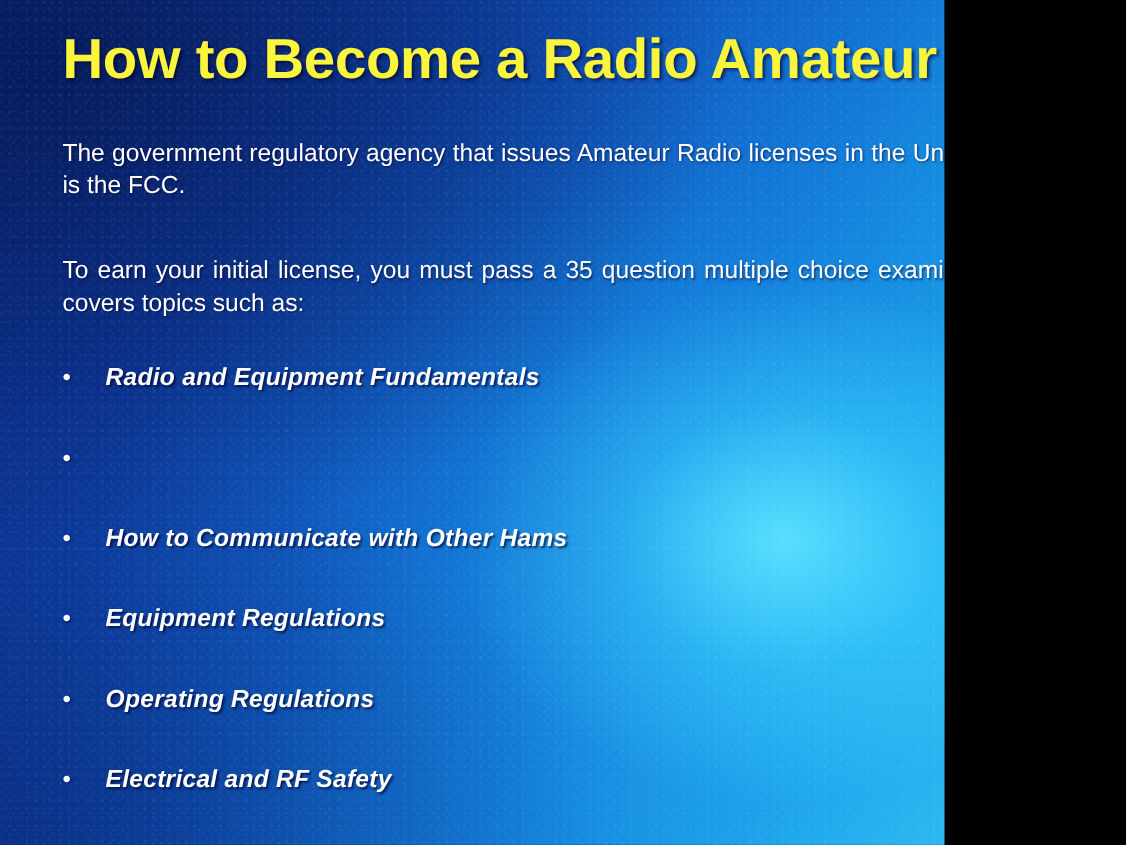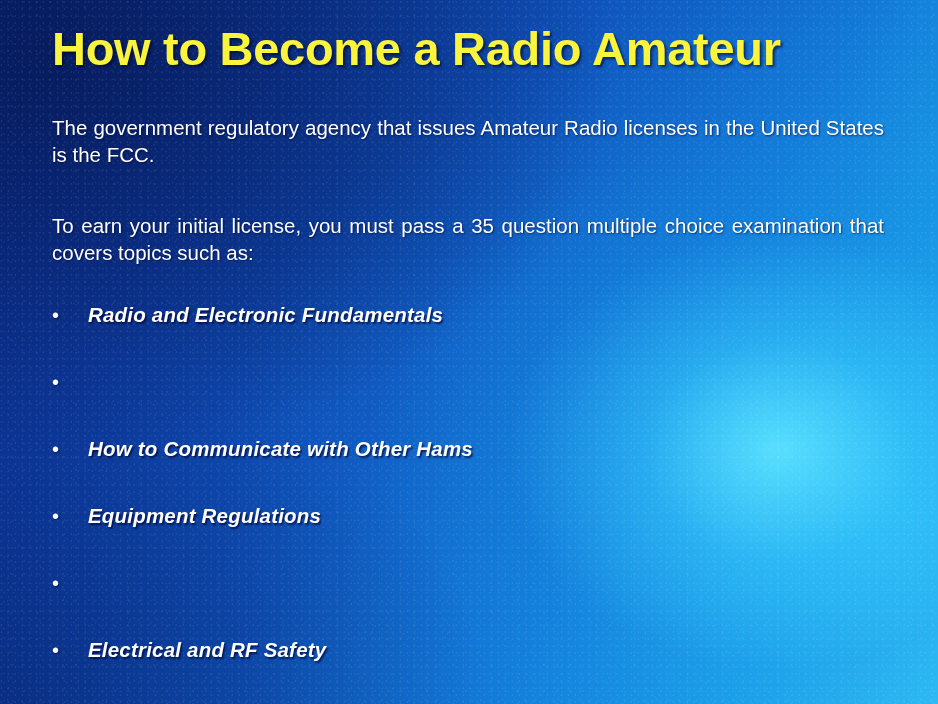--- a/index.html
+++ b/index.html
@@ -9,21 +9,21 @@
   }
   body {
     width: 938px;
     height: 704px;
     overflow: hidden;
     font-family: "Liberation Sans", sans-serif;
   }
 
   #slide {
     position: relative;
-    width: 938px;
+    width: 787px;
     height: 704px;
     overflow: hidden;
     background:
       radial-gradient(ellipse 520px 420px at 83% 64%, rgba(90, 225, 255, 0.95) 0%, rgba(50, 195, 250, 0.55) 26%, rgba(20, 140, 225, 0.22) 52%, rgba(0, 80, 190, 0.0) 78%),
       radial-gradient(ellipse 900px 700px at 95% 72%, rgba(60, 200, 255, 0.55) 0%, rgba(25, 150, 235, 0.25) 40%, rgba(0, 70, 180, 0) 75%),
       linear-gradient(118deg, #0b2a86 0%, #0d3ba0 22%, #0f54bd 45%, #1277d6 66%, #1aa3e8 85%, #33c6f4 100%);
   }
 
   
   #vignette {
@@ -123,39 +123,40 @@
     <div class="slide-title">How to Become a Radio Amateur</div>
 
     <div class="para p1">The government regulatory agency that issues Amateur Radio   licenses in the United States is the FCC.</div>
 
     <div class="para p2">To earn your initial license, you must pass a 35 question multiple    choice examination that covers topics such as:</div>
 
     <div class="bullets">
 
       <div class="bullet-row">
         <span class="bullet-mark">•</span>
-        <span class="bullet-text">Radio and Electronic Fundamentals</span>
+        <span class="bullet-text">Radio and Equipment Fundamentals</span>
       </div>
 
       <div class="bullet-row">
         <span class="bullet-mark">•</span>
       </div>
 
       <div class="bullet-row">
         <span class="bullet-mark">•</span>
         <span class="bullet-text">How to Communicate with Other Hams</span>
       </div>
 
       <div class="bullet-row">
         <span class="bullet-mark">•</span>
         <span class="bullet-text">Equipment Regulations</span>
       </div>
 
       <div class="bullet-row">
         <span class="bullet-mark">•</span>
+        <span class="bullet-text">Operating Regulations</span>
       </div>
 
       <div class="bullet-row">
         <span class="bullet-mark">•</span>
         <span class="bullet-text">Electrical and RF Safety</span>
       </div>
 
     </div>
   </div>
 </div>

